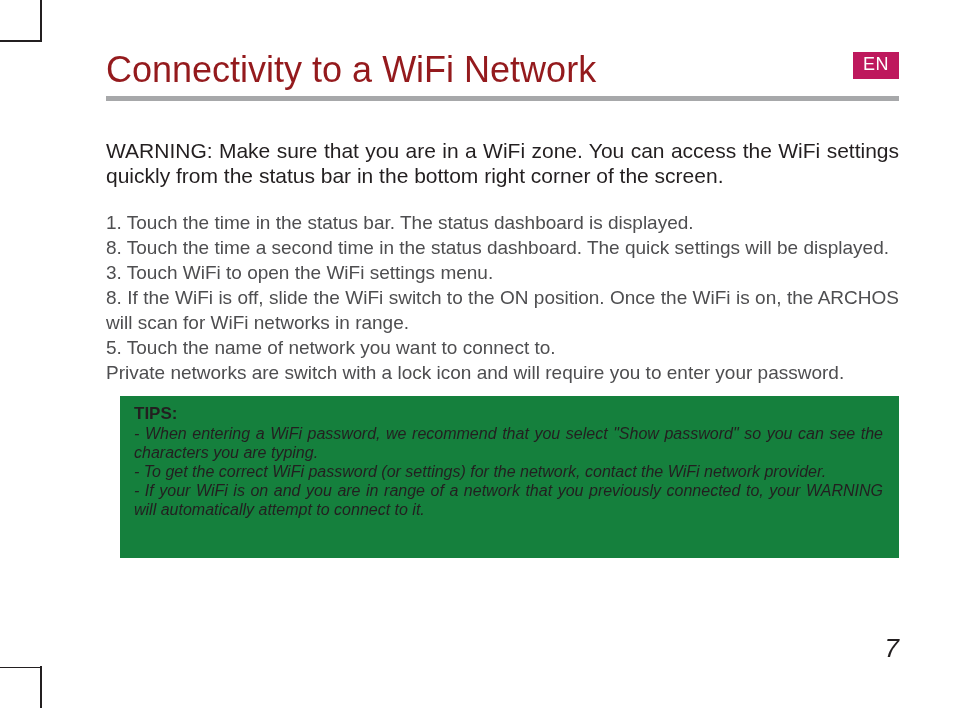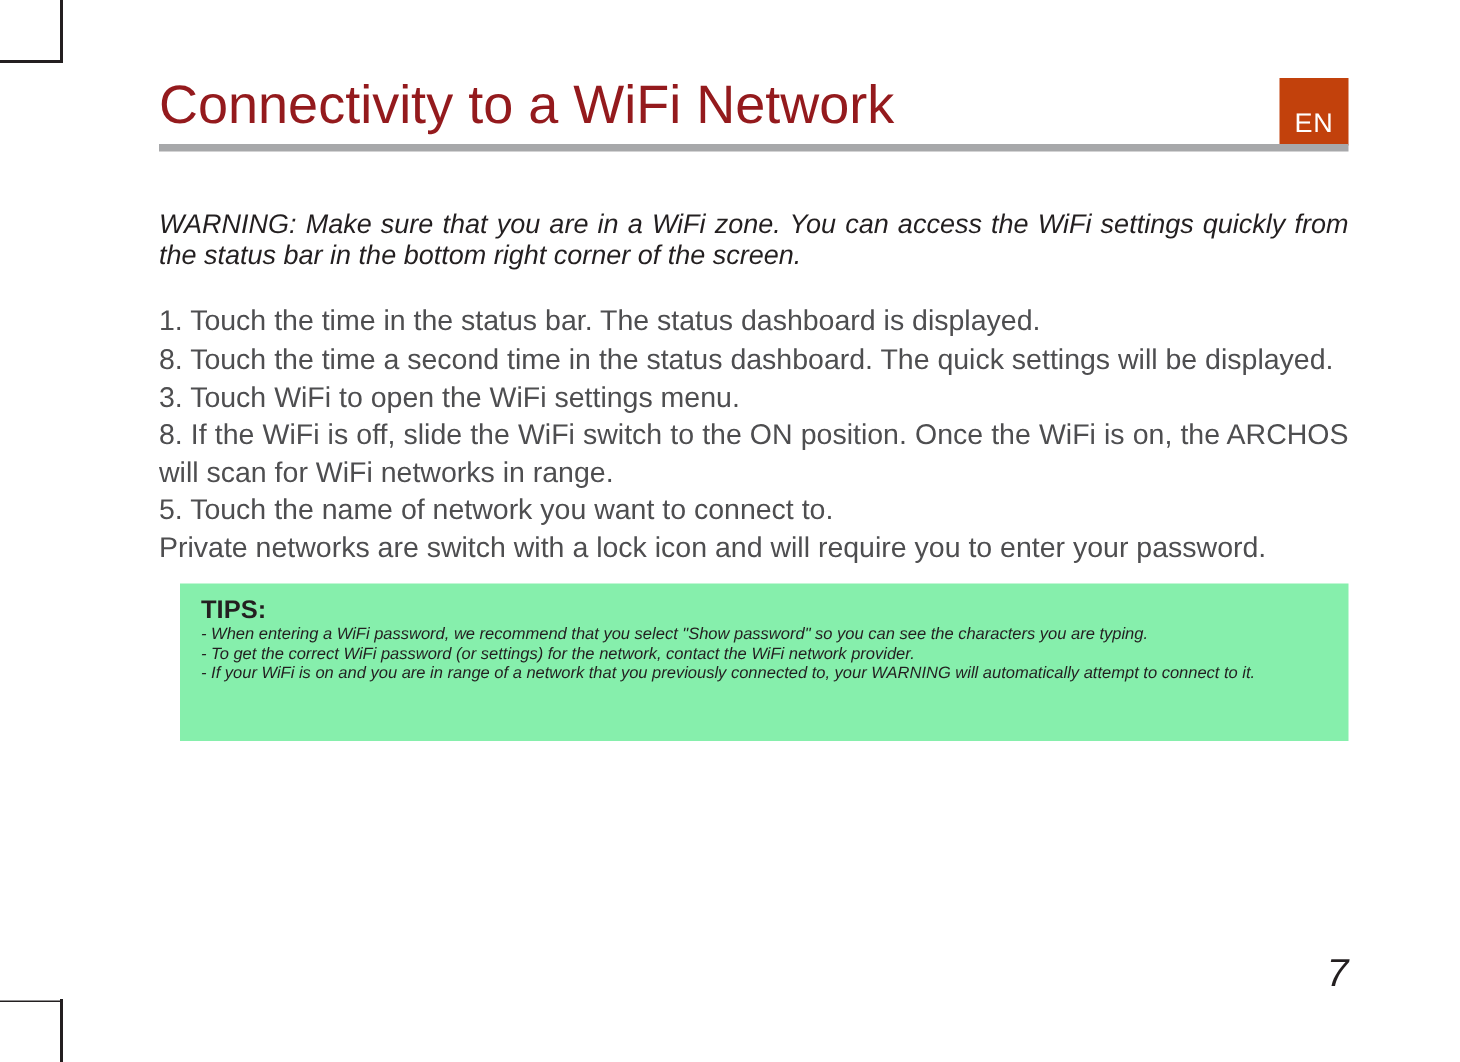--- a/index.html
+++ b/index.html
@@ -53,24 +53,24 @@
     position: absolute;
     left: 106px;
     right: 74px;
     top: 52px;
     bottom: 52px;
   }
   .lang-tab {
     position: absolute;
     right: 0;
     top: 0;
-    background: #c2410c;
+    background: #be185d;
     color: #ffffff;
     font-size: 18px;
-    padding: 20px 10px 4px 10px;
+    padding: 2px 10px 4px 10px;
     font-weight: 400;
     letter-spacing: 0.5px;
   }
   .title {
     color: #941a1d;
     font-size: 36px;
     font-weight: 400;
     line-height: 1.0;
     white-space: nowrap;
   }
@@ -79,52 +79,51 @@
     margin-top: 8px;
   }
   .rule-full {
     height: 5px;
     background: #a7a8aa;
     width: 100%;
   }
 
   .warning {
     margin-top: 38px;
-    font-size: 18px;
+    font-size: 21px;
     line-height: 1.18;
     color: #231f20;
     font-weight: 400;
     text-align: justify;
-    font-style: italic;
   }
   .steps {
     margin-top: 22px;
     font-size: 19px;
     line-height: 1.28;
     color: #4e4e50;
     text-align: justify;
   }
   .steps p {
     margin: 0 0 1px 0;
   }
   .tips-box {
     margin-top: 10px;
-    background: #86efac;
+    background: #15803d;
     padding: 8px 16px 38px 14px;
     margin-left: 14px;
     margin-right: 0;
   }
   .tips-heading {
     font-weight: 700;
     font-size: 17px;
     color: #231f20;
   }
   .tips-body {
     font-style: italic;
-    font-size: 11px;
+    font-size: 16px;
     line-height: 1.2;
     color: #231f20;
     text-align: justify;
   }
   .tips-body p {
     margin: 0;
   }
   .page-number {
     position: absolute;
     right: 0px;

